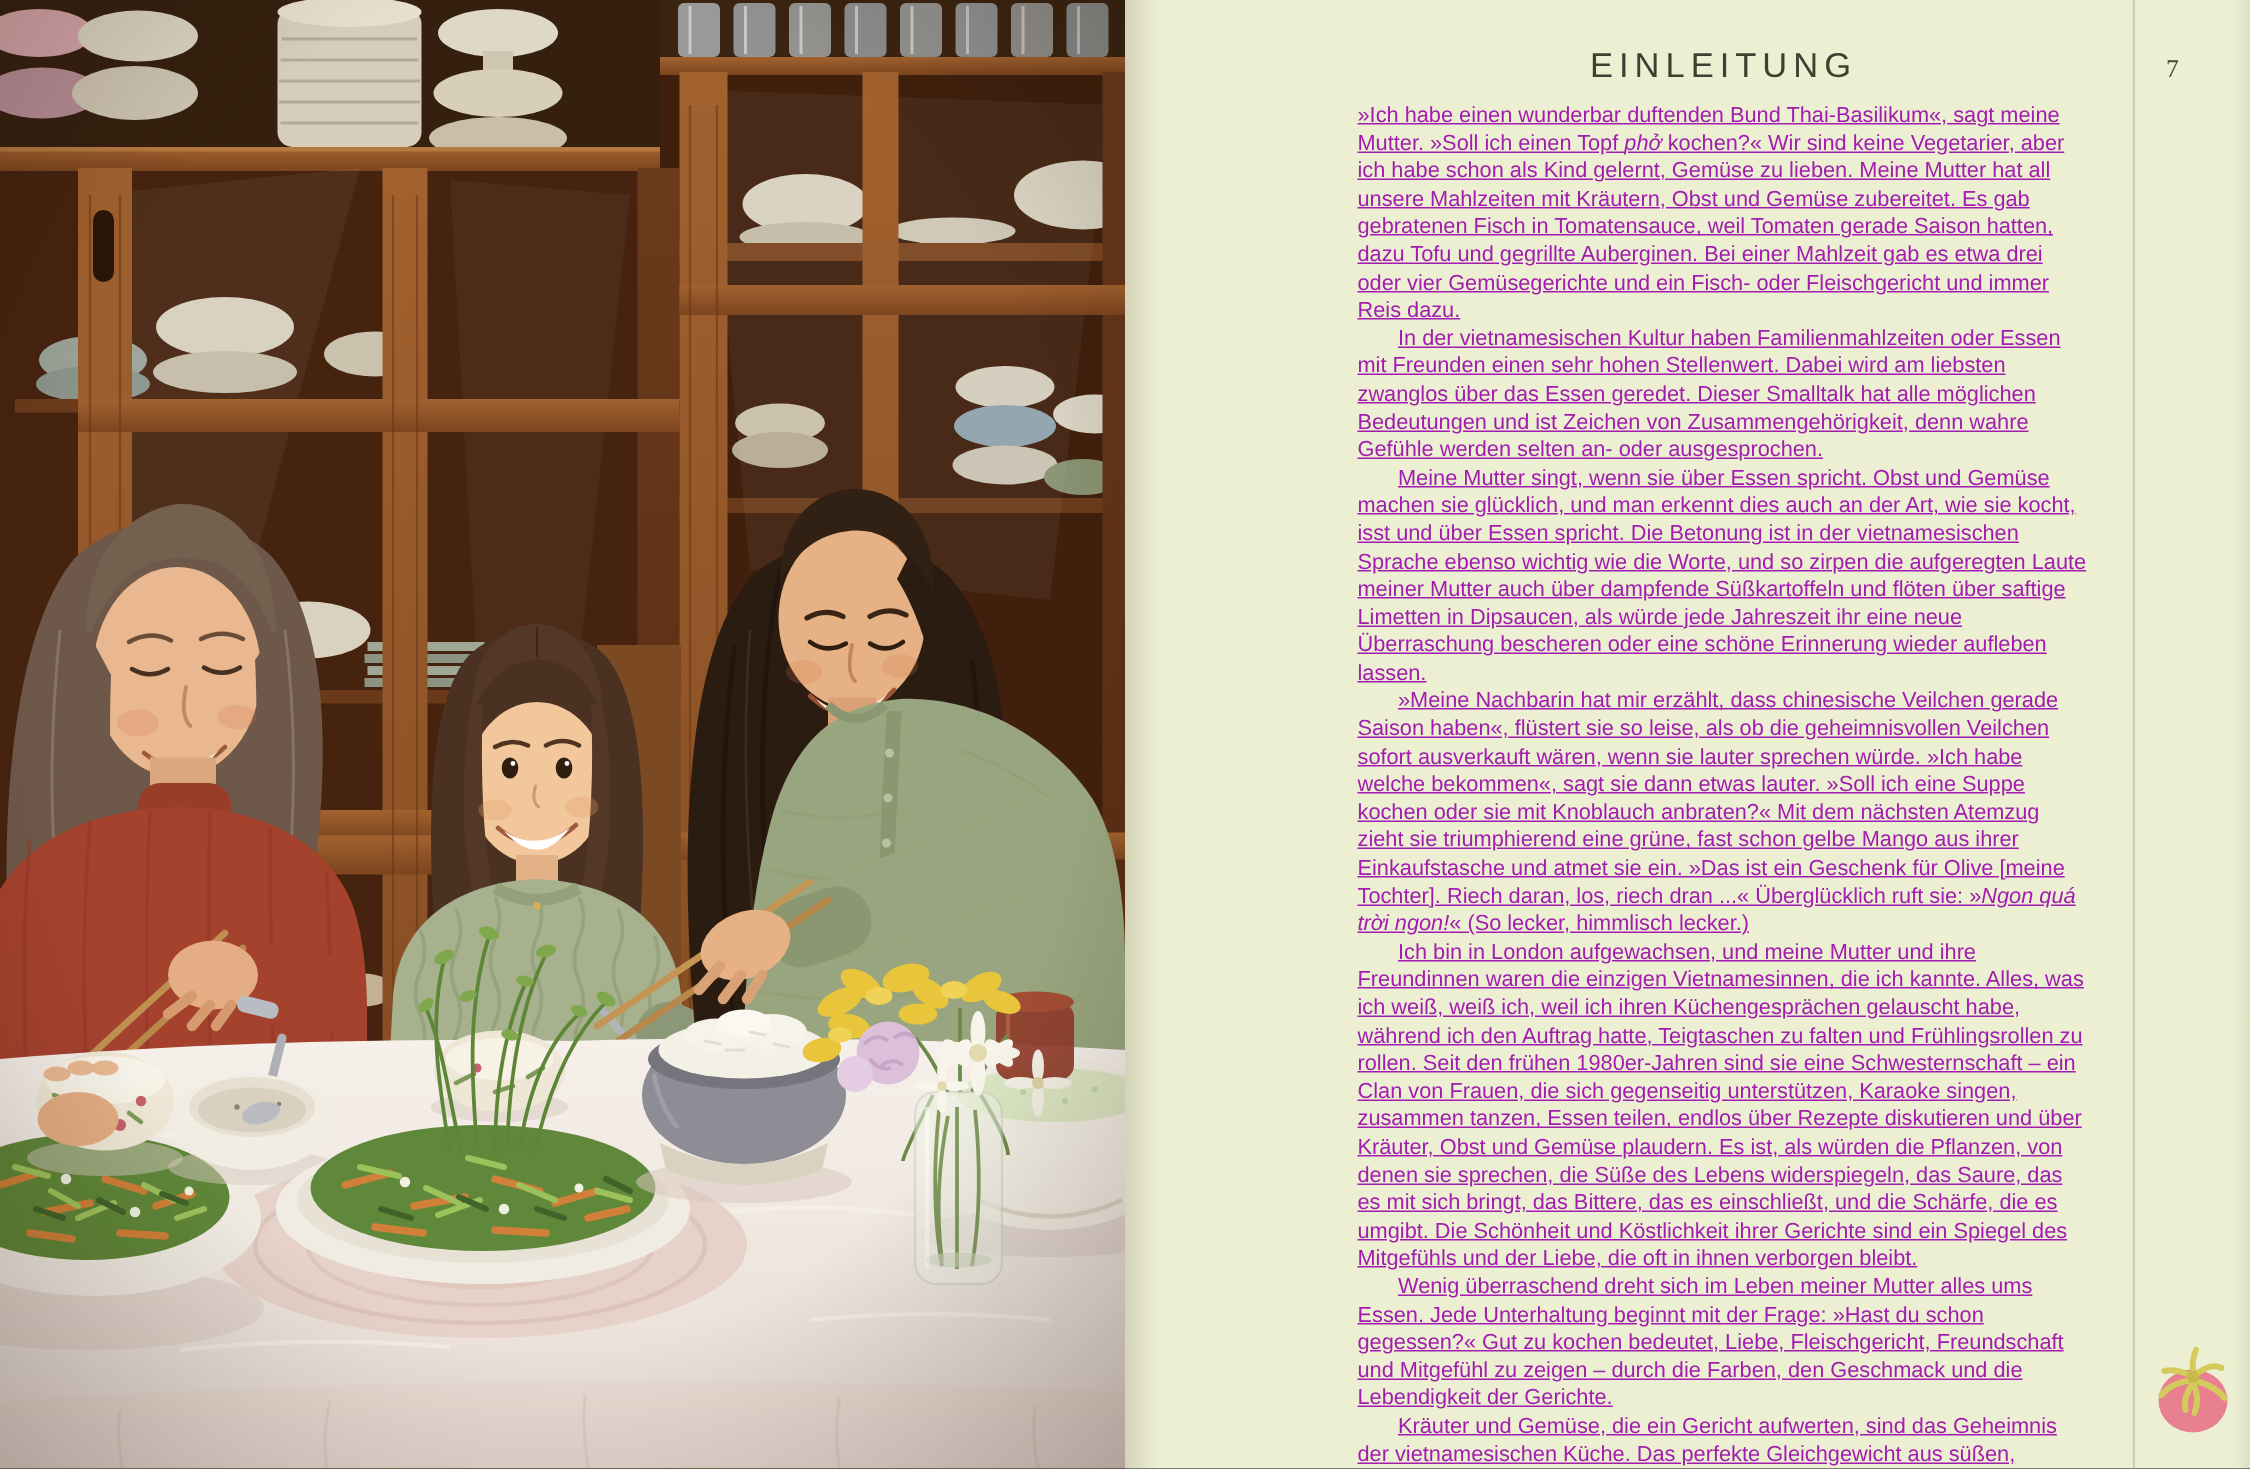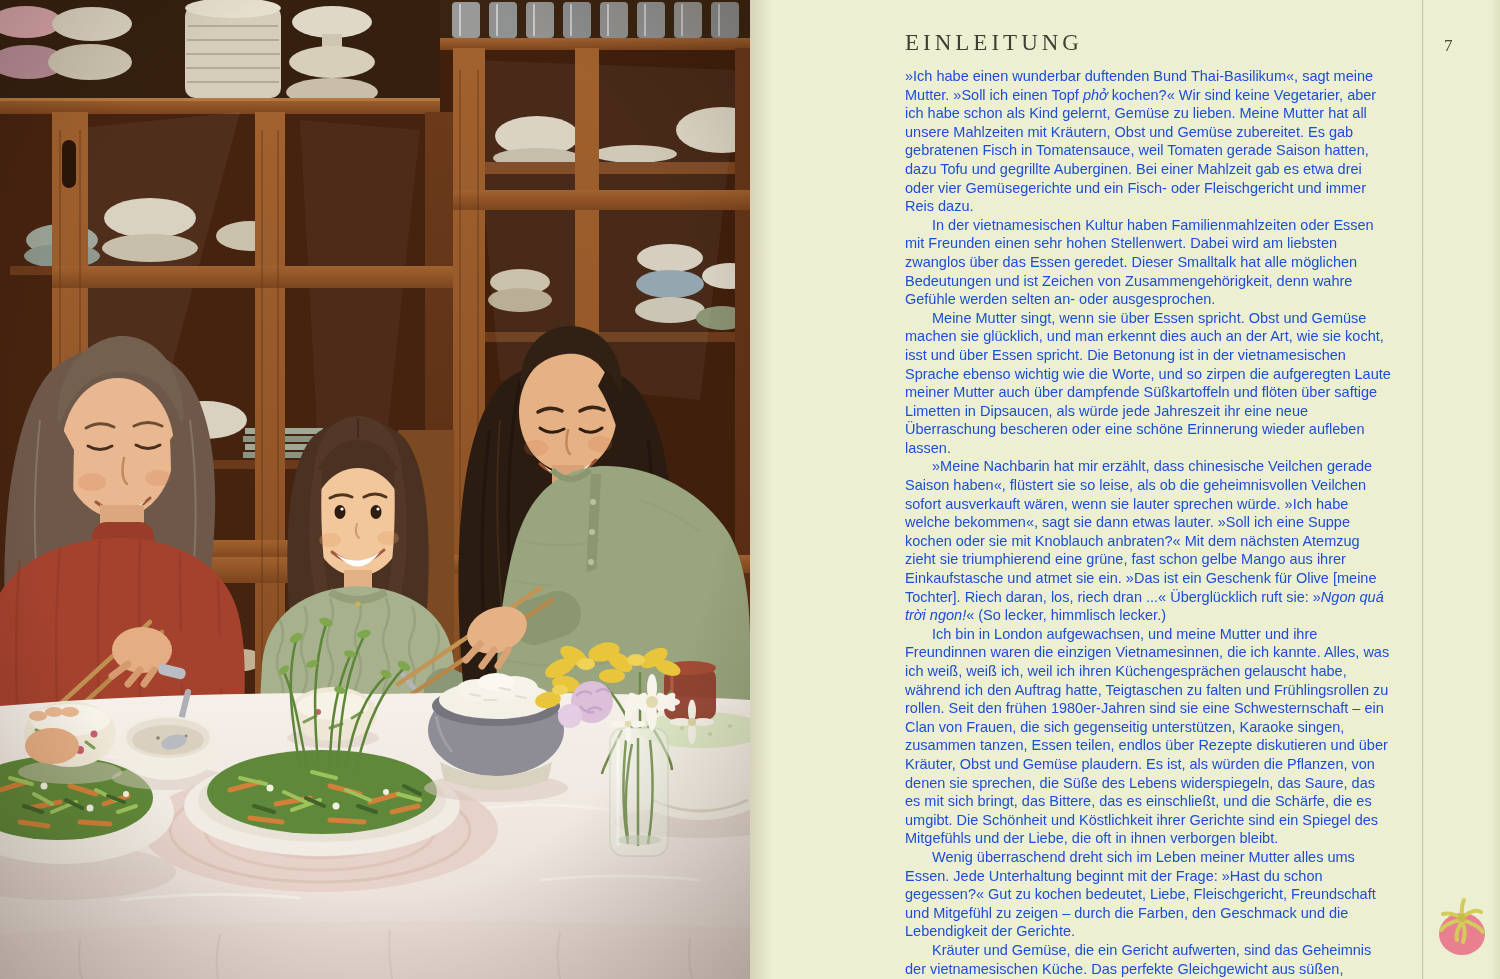--- a/index.html
+++ b/index.html
@@ -10,23 +10,23 @@
   .text-page{position:relative;width:750px;height:979px;flex:0 0 750px;background:#edefd2;}
   .text-page::before{content:"";position:absolute;left:0;top:0;bottom:0;width:22px;
         background:linear-gradient(90deg,rgba(60,40,20,.14),rgba(60,40,20,0));pointer-events:none;}
   .text-page::after{content:"";position:absolute;right:0;top:0;bottom:0;width:10px;
         background:linear-gradient(270deg,rgba(90,90,50,.10),rgba(90,90,50,0));pointer-events:none;}
   .page-crease{position:absolute;left:672px;top:0;bottom:0;width:2px;
         background:linear-gradient(90deg,rgba(108,112,72,.42),rgba(255,255,255,.35));}
   .page-number{position:absolute;left:694px;top:36px;font-family:"Liberation Serif",serif;
         font-size:17px;color:#45483a;}
   .content{position:absolute;left:155px;top:30px;width:488px;}
-  .content h1{margin:0 0 11px 0;font-family:Liberation Serif, serif;font-weight:400;
-        font-size:23px;letter-spacing:4px;color:#3e4132;}
-  .content p{margin:0;font-size:14.5px;line-height:18.6px;color:#1d4ed8;letter-spacing:0;}
+  .content h1{margin:0 0 11px 0;font-family:Liberation Sans, sans-serif;font-weight:400;
+        font-size:23px;letter-spacing:4px;color:#3e4132;text-align:center;}
+  .content p{margin:0;font-size:14.5px;line-height:18.6px;color:#a21caf;letter-spacing:0;text-decoration:underline;}
   .content p.indent{text-indent:27px;}
   .content em{font-style:italic;}
   .tomato{position:absolute;left:683px;top:896px;}
 </style>
 </head>
 <body>
 
 <div class="book">
 
   <div class="photo-page">

